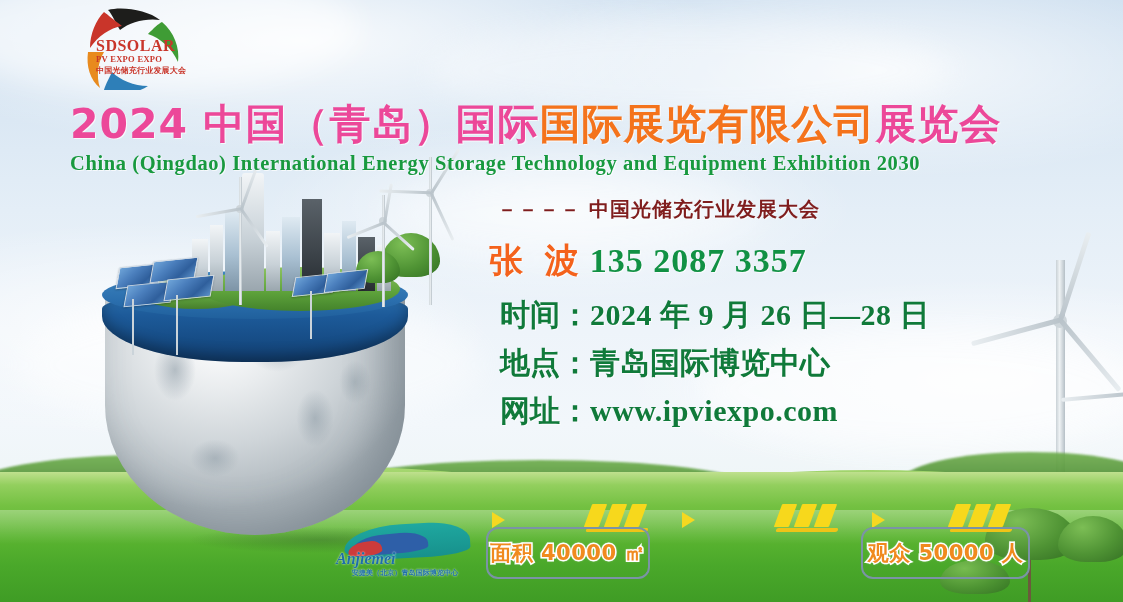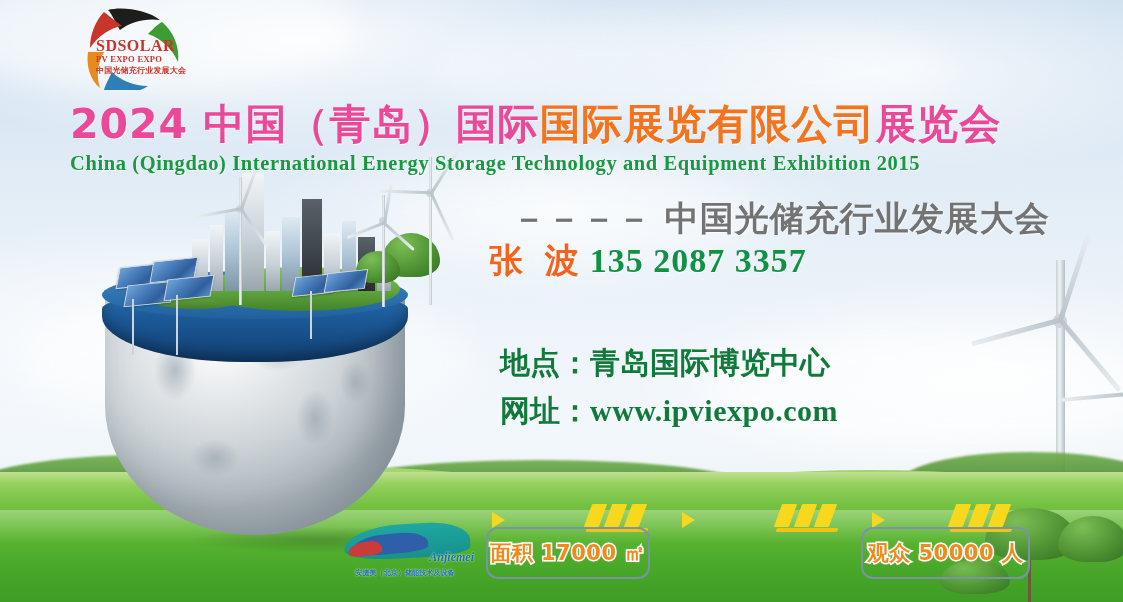--- a/index.html
+++ b/index.html
@@ -202,26 +202,25 @@
     letter-spacing: .6px;
     white-space: nowrap;
     color: #18993f;
     text-shadow: 1px 1px 0 rgba(255,255,255,.7);
   }
 
   .subtitle {
     position: absolute; left: 497px; top: 196px;
     font-family: "DejaVu Sans", sans-serif;
     font-weight: 700;
-    font-size: 34px;
+    font-size: 20px;
     letter-spacing: 1px;
     white-space: nowrap;
-    color: #737373;
+    color: #7f1d1d;
     text-shadow: 1px 1px 0 rgba(255,255,255,.7);
-    margin-left: 15px;
   }
 
   .contact {
     position: absolute; left: 489px; top: 243px;
     white-space: nowrap;
     line-height: 1;
     text-shadow: 1px 1px 0 rgba(255,255,255,.7);
   }
   .contact-name {
     font-family: "DejaVu Sans", sans-serif;
@@ -320,22 +319,22 @@
   .aj-wave3 {
     position: absolute; left: 14px; top: 20px; width: 34px; height: 14px;
     background: #cc3b3b;
     border-radius: 60% 40% 50% 50% / 80% 70% 30% 40%;
     transform: rotate(-8deg);
   }
   .aj-name {
     position: absolute; left: 2px; top: 28px; width: 138px;
     font-family: "Liberation Serif", serif;
     font-style: italic; font-weight: 700;
-    font-size: 12px; color: #1d6fa8;
-    text-align: right;
+    font-size: 16px; color: #1d6fa8;
+    text-align: left;
     text-shadow: 0 0 2px #fff;
   }
   .aj-cn {
     position: absolute; left: 0; top: 46px; width: 142px;
     font-family: "DejaVu Sans", sans-serif;
     font-weight: 700; font-size: 7px; letter-spacing: .1px;
     color: #1d6fa8; text-align: center;
     text-shadow: 0 0 2px #fff;
   }
 
@@ -457,28 +456,31 @@
     <div class="logo-txt">
       <div class="logo-main">SDSOLAR</div>
       <div class="logo-sub">PV EXPO EXPO</div>
       <div class="logo-cn">中国光储充行业发展大会</div>
     </div>
   </div>
 
   <div class="title-cn">
     <span class="t-green">2024 中国（青岛）国际</span><span class="t-orange">国际展览有限公司</span><span class="t-green">展览会</span>
   </div>
-  <div class="title-en">China (Qingdao) International Energy Storage Technology and Equipment Exhibition 2015</div>
+  <div class="title-en">China (Qingdao) International Energy Storage Technology and Equipment Exhibition 2030</div>
 
   <div class="subtitle">－－－－ 中国光储充行业发展大会</div>
 
   <div class="contact">
     <span class="contact-name">张 波</span><span class="contact-phone">135 2087 3357</span>
   </div>
 
+  <div class="info-line" id="info-0">
+    <span class="info-label">时间：</span><span class="info-value">2024 年 9 月 26 日—28 日</span>
+  </div>
   <div class="info-line" id="info-1">
     <span class="info-label">地点：</span><span class="info-value-cn">青岛国际博览中心</span>
   </div>
   <div class="info-line" id="info-2">
     <span class="info-label">网址：</span><span class="info-value">www.ipviexpo.com</span>
   </div>
 
   <div class="badge-arrow" style="left:492px;top:512px;"></div>
   <div class="mini-panels" style="left:586px;top:504px;">
     <div class="mini-panel" style="left:2px;"></div>
@@ -495,27 +497,27 @@
   </div>
   <div class="badge-arrow" style="left:872px;top:512px;"></div>
   <div class="mini-panels" style="left:950px;top:504px;">
     <div class="mini-panel" style="left:2px;"></div>
     <div class="mini-panel" style="left:22px;"></div>
     <div class="mini-panel" style="left:42px;"></div>
     <div class="mini-bar"></div>
   </div>
 
   <div class="badge" style="left:486px;top:527px;width:160px;">
-    <span class="badge-text">面积 17000 ㎡</span>
+    <span class="badge-text">面积 40000 ㎡</span>
   </div>
   <div class="badge" style="left:861px;top:527px;width:165px;">
     <span class="badge-text">观众 50000 人</span>
   </div>
 
   <div class="aj-logo">
     <div class="aj-wave"></div>
     <div class="aj-wave2"></div>
     <div class="aj-wave3"></div>
     <div class="aj-name">Anjiemei</div>
-    <div class="aj-cn">安捷美（北京）储能技术及设备</div>
+    <div class="aj-cn">安捷美（北京）青岛国际博览中心</div>
   </div>
 
 </div>
 
 </body></html>

